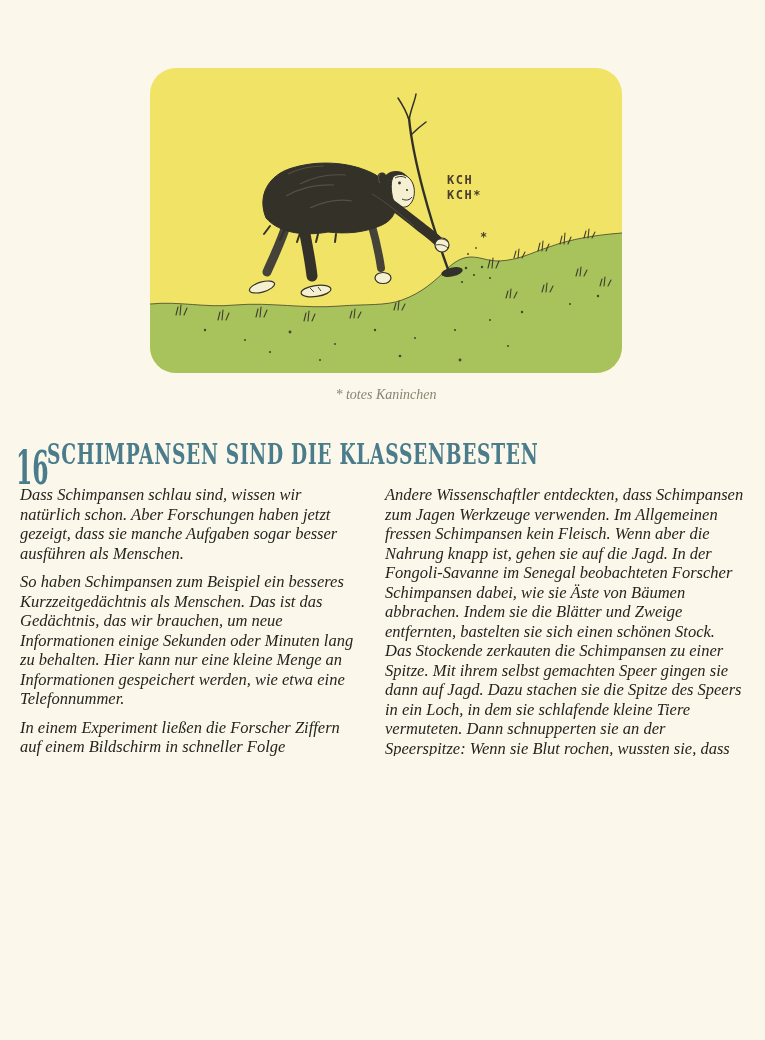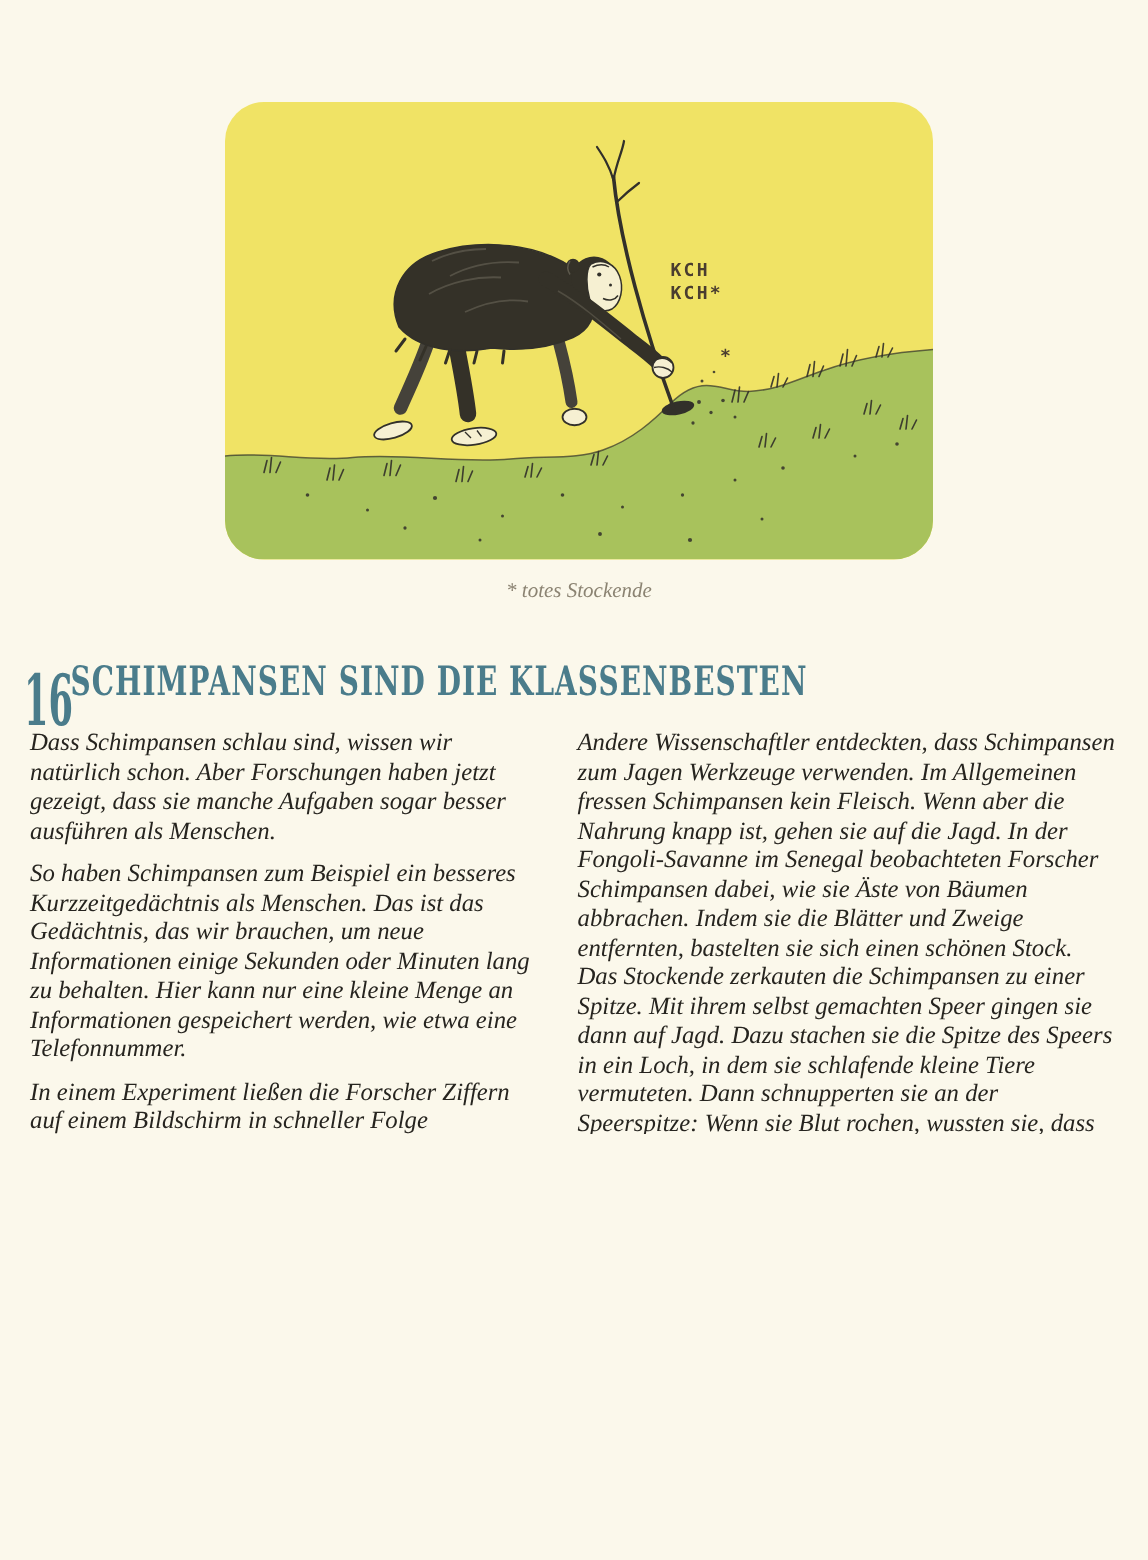--- a/index.html
+++ b/index.html
@@ -137,21 +137,21 @@
         <circle cx="292" cy="177" r="7" fill="#f6f0d2" stroke="#32302a" stroke-width="1.2"></circle>
         <path d="M287,172 C291,170 295,171 298,174 M286,177 C290,176 295,177 298,180" stroke="#32302a" stroke-width="0.9" fill="none"></path>
       </g>
 
       <text x="297" y="116" font-family="DejaVu Sans Mono, monospace" font-size="12" font-weight="bold" letter-spacing="1.5" fill="#4a3d2f">KCH</text>
       <text x="297" y="131" font-family="DejaVu Sans Mono, monospace" font-size="12" font-weight="bold" letter-spacing="1.5" fill="#4a3d2f">KCH*</text>
       <text x="330" y="173" font-family="DejaVu Sans Mono, monospace" font-size="12" font-weight="bold" fill="#4a3d2f">*</text>
     </svg>
   </div>
 
-  <div class="caption">* totes Stockende</div>
+  <div class="caption">* totes Kaninchen</div>
 
   <div class="chapter-header">
     <span class="chnum-outer"><span class="chnum">16</span></span>
     <span class="chtitle-outer"><span class="chtitle">SCHIMPANSEN SIND DIE KLASSENBESTEN</span></span>
   </div>
 
   <div class="columns">
     <div class="col left">
       <p>Dass Schimpansen schlau sind, wissen wir natürlich schon. Aber Forschungen haben jetzt gezeigt, dass sie manche Aufgaben sogar besser ausführen als Menschen.</p>
       <p>So haben Schimpansen zum Beispiel ein besseres Kurzzeitgedächtnis als Menschen. Das ist das Gedächtnis, das wir brauchen, um neue Informationen einige Sekunden oder Minuten lang zu behalten. Hier kann nur eine kleine Menge an Informationen gespeichert werden, wie etwa eine Telefonnummer.</p>

